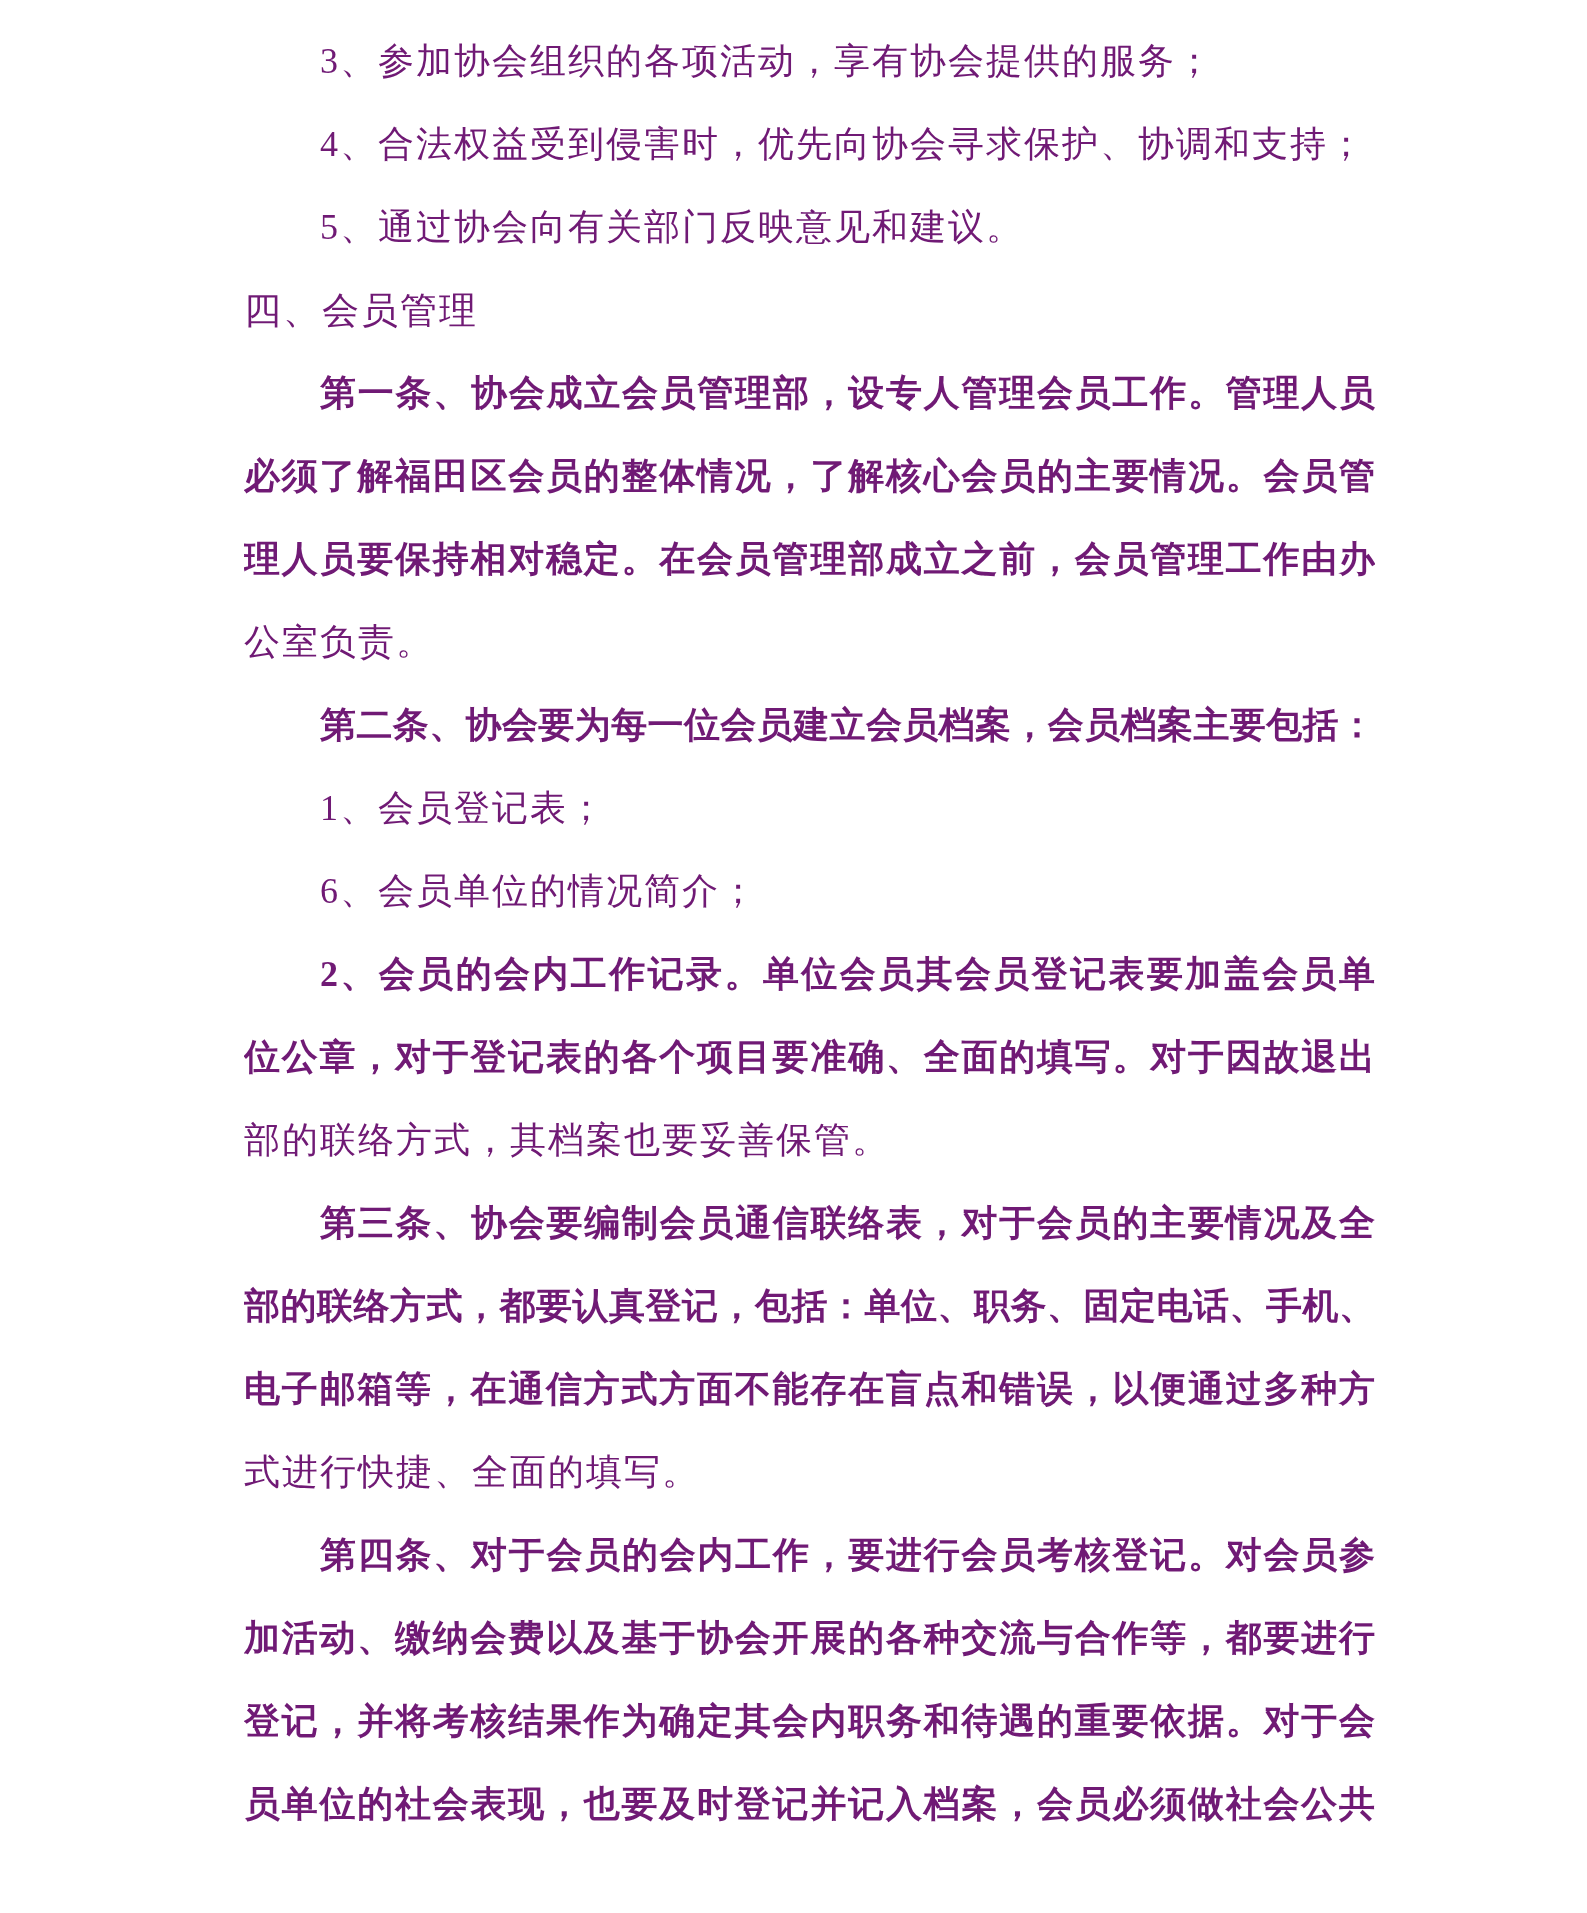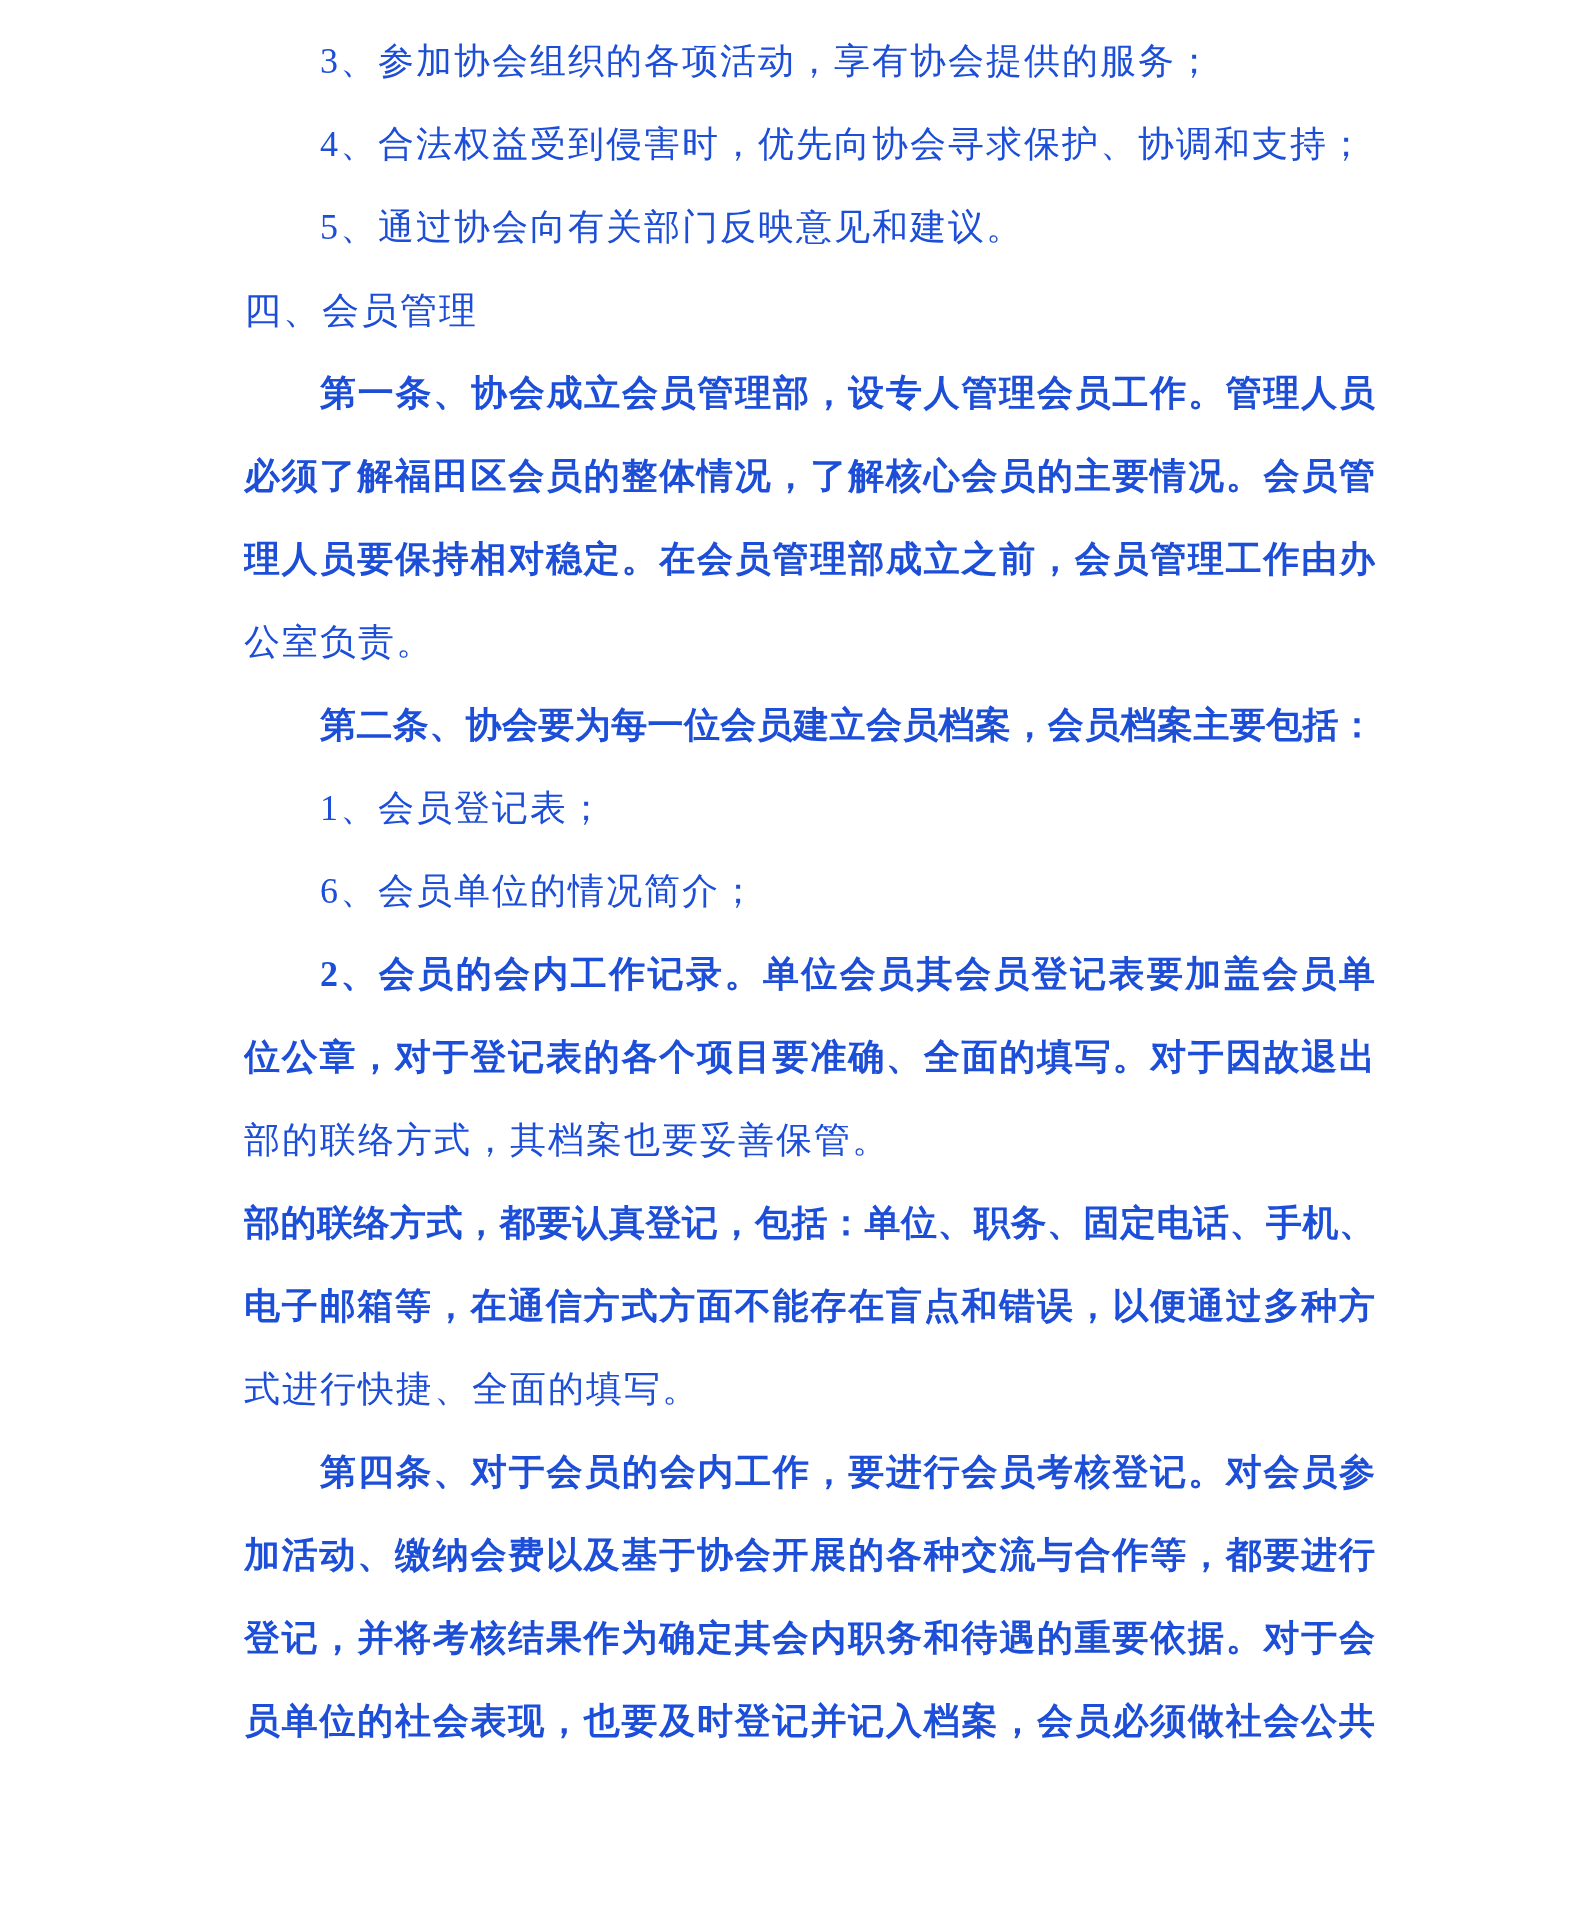--- a/index.html
+++ b/index.html
@@ -13,21 +13,21 @@
     overflow: hidden;
     color: #0d0d0d;
   }
   .line {
     box-sizing: border-box;
     width: 1131px;
     height: 83px;
     line-height: 83px;
     font-size: 36px;
     letter-spacing: 2px;
-    color: #1d4ed8;
+    color: #701a75;
     font-family: "Liberation Serif", "DejaVu Serif", serif;
     text-align: left;
     overflow: hidden;
   }
   .indent { padding-left: 76px; }
   .justify {
     letter-spacing: 0;
     text-align: justify;
     text-align-last: justify;
     text-justify: inter-character;
@@ -51,20 +51,21 @@
   <div class="line indent justify">第一条、协会成立会员管理部，设专人管理会员工作。管理人员</div>
   <div class="line justify">必须了解福田区会员的整体情况，了解核心会员的主要情况。会员管</div>
   <div class="line justify">理人员要保持相对稳定。在会员管理部成立之前，会员管理工作由办</div>
   <div class="line">公室负责。</div>
   <div class="line indent justify">第二条、协会要为每一位会员建立会员档案，会员档案主要包括：</div>
   <div class="line indent">1、会员登记表；</div>
   <div class="line indent">6、会员单位的情况简介；</div>
   <div class="line indent justify">2、会员的会内工作记录。单位会员其会员登记表要加盖会员单</div>
   <div class="line justify">位公章，对于登记表的各个项目要准确、全面的填写。对于因故退出</div>
   <div class="line">部的联络方式，其档案也要妥善保管。</div>
+  <div class="line indent justify">第三条、协会要编制会员通信联络表，对于会员的主要情况及全</div>
   <div class="line justify">部的联络方式，都要认真登记，包括：单位、职务、固定电话、手机、</div>
   <div class="line justify">电子邮箱等，在通信方式方面不能存在盲点和错误，以便通过多种方</div>
   <div class="line">式进行快捷、全面的填写。</div>
   <div class="line indent justify">第四条、对于会员的会内工作，要进行会员考核登记。对会员参</div>
   <div class="line justify">加活动、缴纳会费以及基于协会开展的各种交流与合作等，都要进行</div>
   <div class="line justify">登记，并将考核结果作为确定其会内职务和待遇的重要依据。对于会</div>
   <div class="line justify">员单位的社会表现，也要及时登记并记入档案，会员必须做社会公共</div>
 </div>
 
 </body></html>

